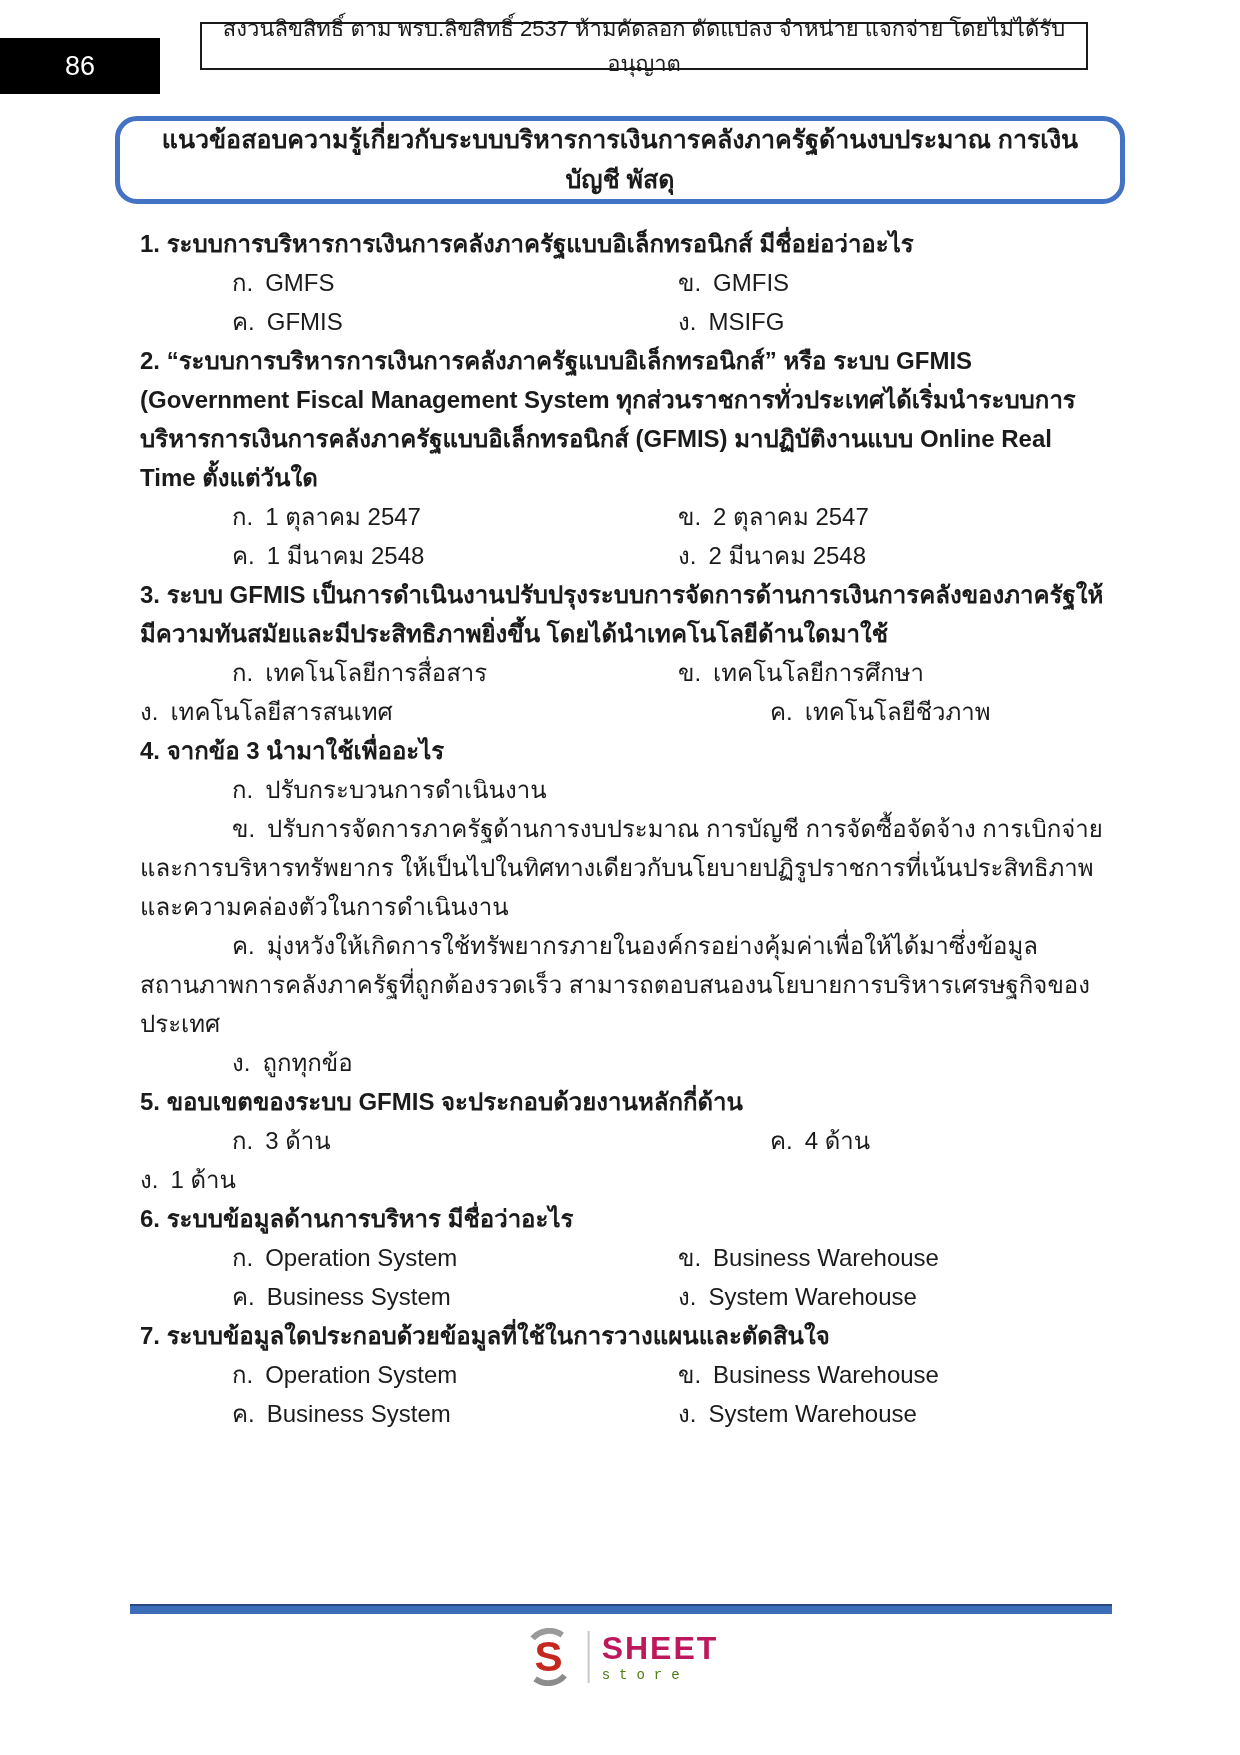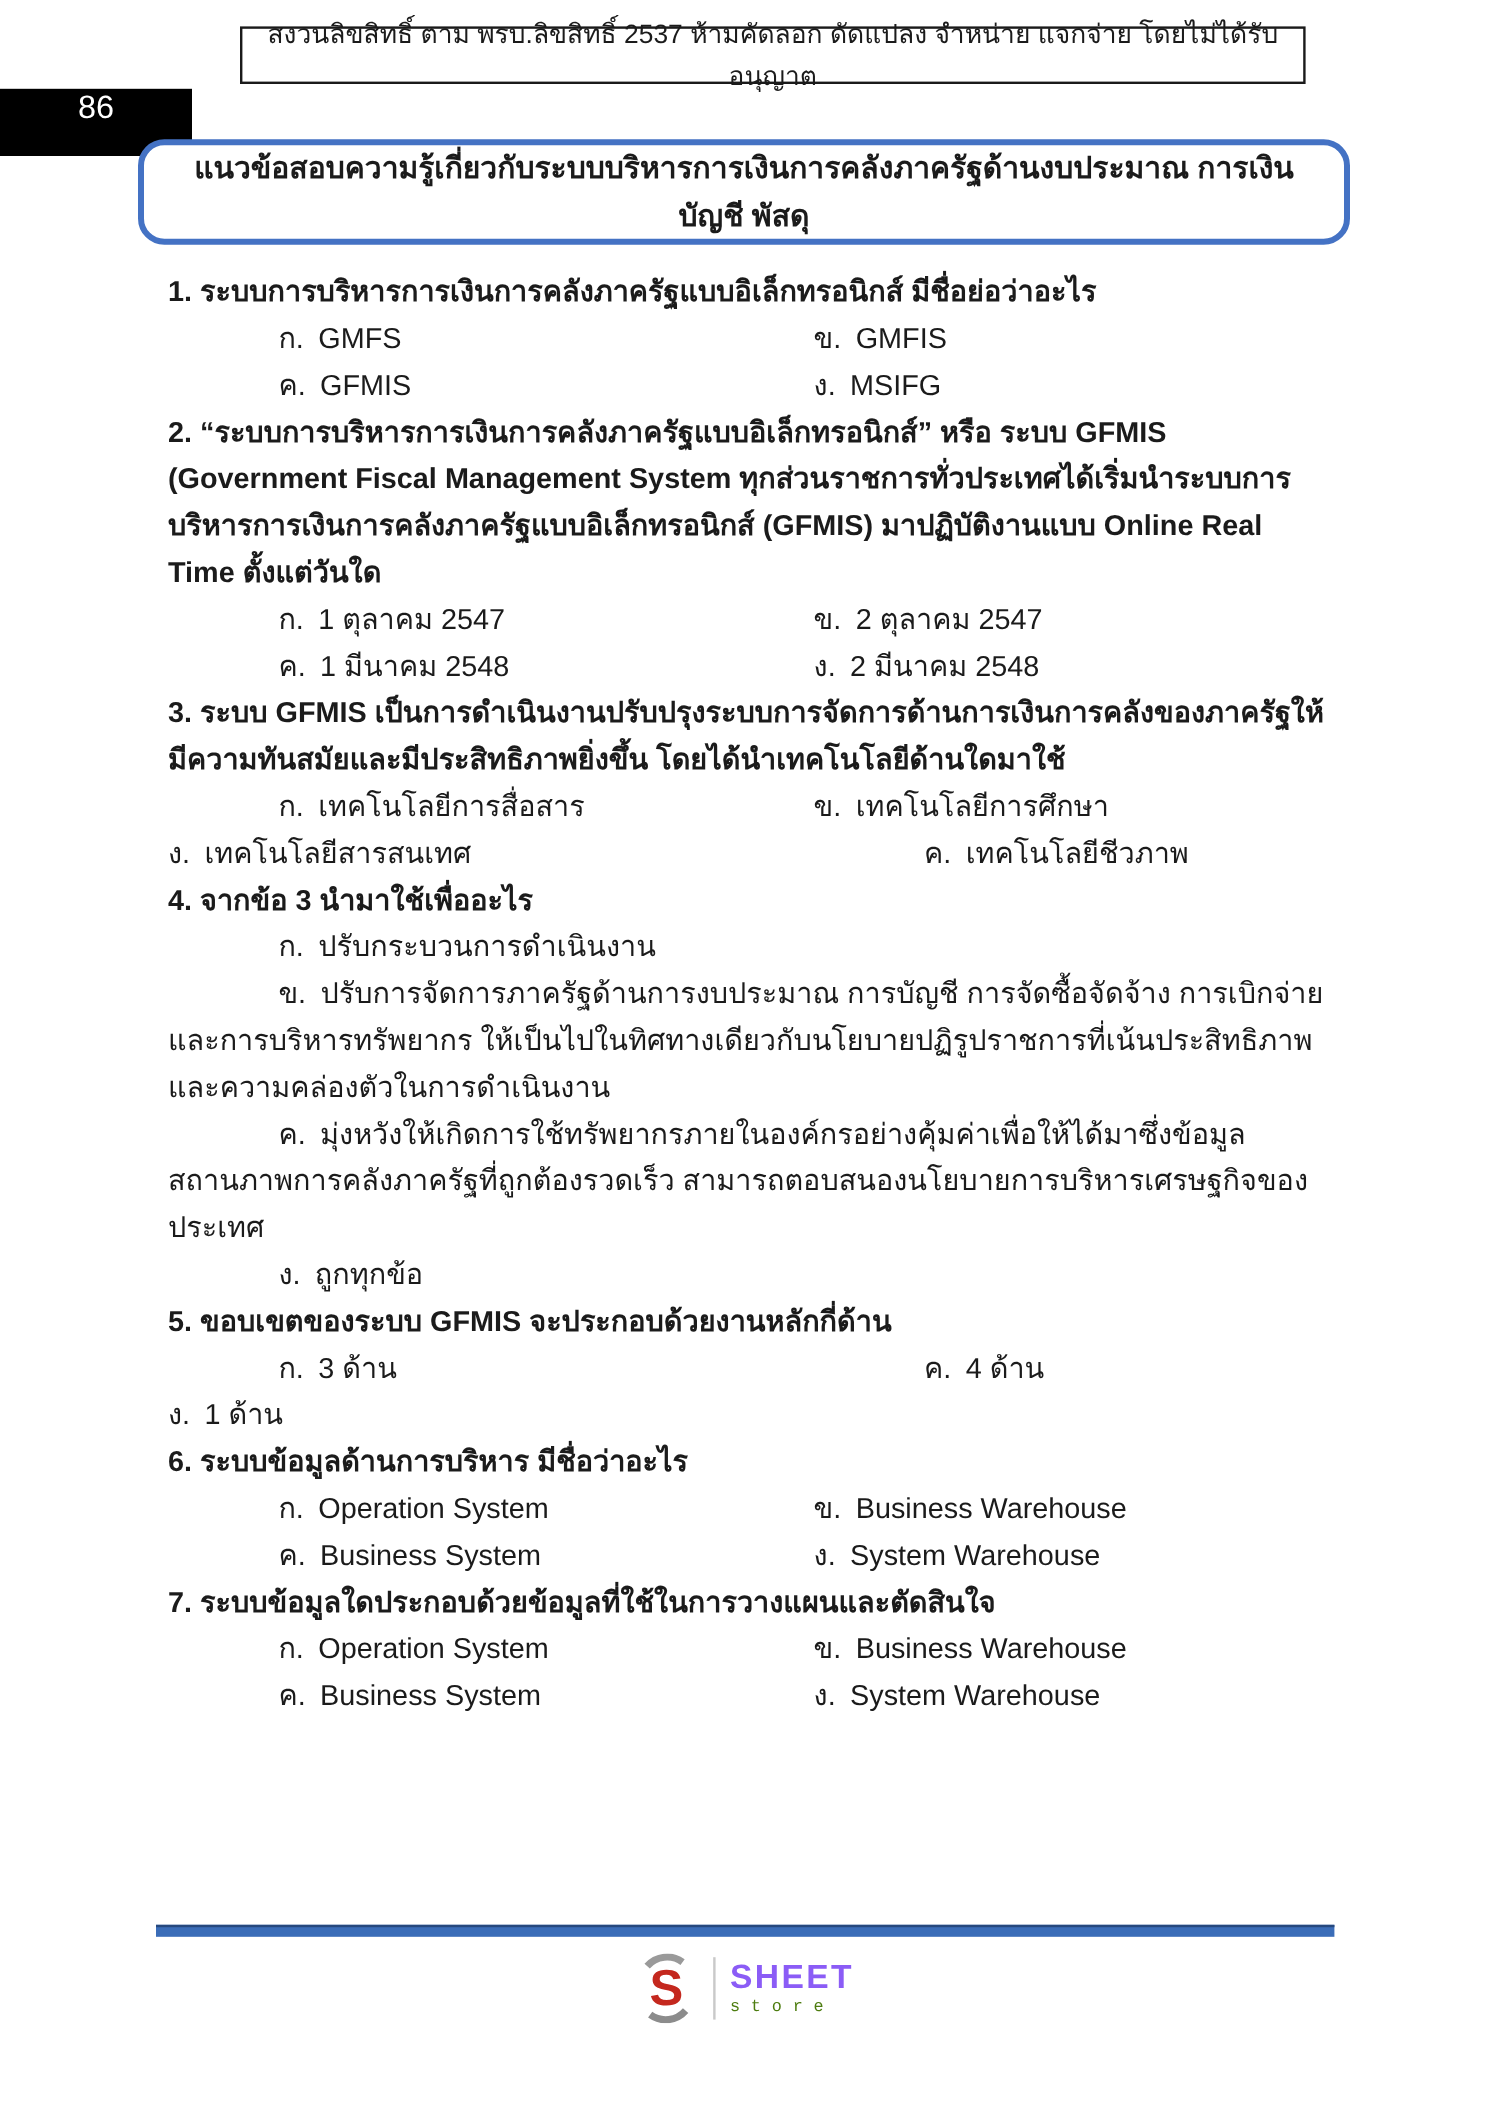--- a/index.html
+++ b/index.html
@@ -3,23 +3,22 @@
 <meta charset="utf-8">
 <title>Document</title>
 <style>
   html, body { margin:0; padding:0; }
   body {
     width:1240px; height:1755px; background:#ffffff; position:relative;
     font-family:"Liberation Sans", sans-serif; color:#1b1b1b; overflow:hidden;
   }
   .page-badge {
     position:absolute; left:0; top:38px; width:160px; height:56px;
-    background:#000; color:#fff; display:flex; justify-content:center;
+    background:#000; color:#fff; display:flex; align-items:center; justify-content:center;
     font-size:27px;
-    margin-top:36px;
   }
   .copyright-box {
     position:absolute; left:200px; top:22px; width:888px; height:48px;
     border:2px solid #1a1a1a; background:#fff;
     display:flex; align-items:center; justify-content:center;
     font-size:22px; text-align:center; padding:0 10px; box-sizing:border-box;
   }
   .title-banner {
     position:absolute; left:115px; top:116px; width:1010px; height:88px;
     border:5px solid #4472c4; border-radius:22px; background:#fff;
@@ -39,21 +38,21 @@
   .footer-bar {
     position:absolute; left:130px; top:1604px; width:982px; height:8px;
     background:#3b6db8; border-top:2px solid #27497e;
   }
   .logo {
     position:absolute; left:50%; top:1628px; transform:translateX(-50%);
     display:flex; align-items:center; gap:12px;
   }
   .logo-divider { width:2px; height:52px; background:#c9c9c9; }
   .brand-text { display:flex; flex-direction:column; line-height:1; }
-  .brand-main { font-size:28px; font-weight:bold; color:#8b5cf6; letter-spacing:2px; }
+  .brand-main { font-size:32px; font-weight:bold; color:#be185d; letter-spacing:2px; }
   .brand-sub { font-size:14px; color:#4d7c0f; letter-spacing:9px; margin-top:4px;font-family:Liberation Mono, monospace; }
 </style>
 </head>
 <body>
 
 <div class="page-badge">
   <span>86</span>
 </div>
 
 <div class="copyright-box">

